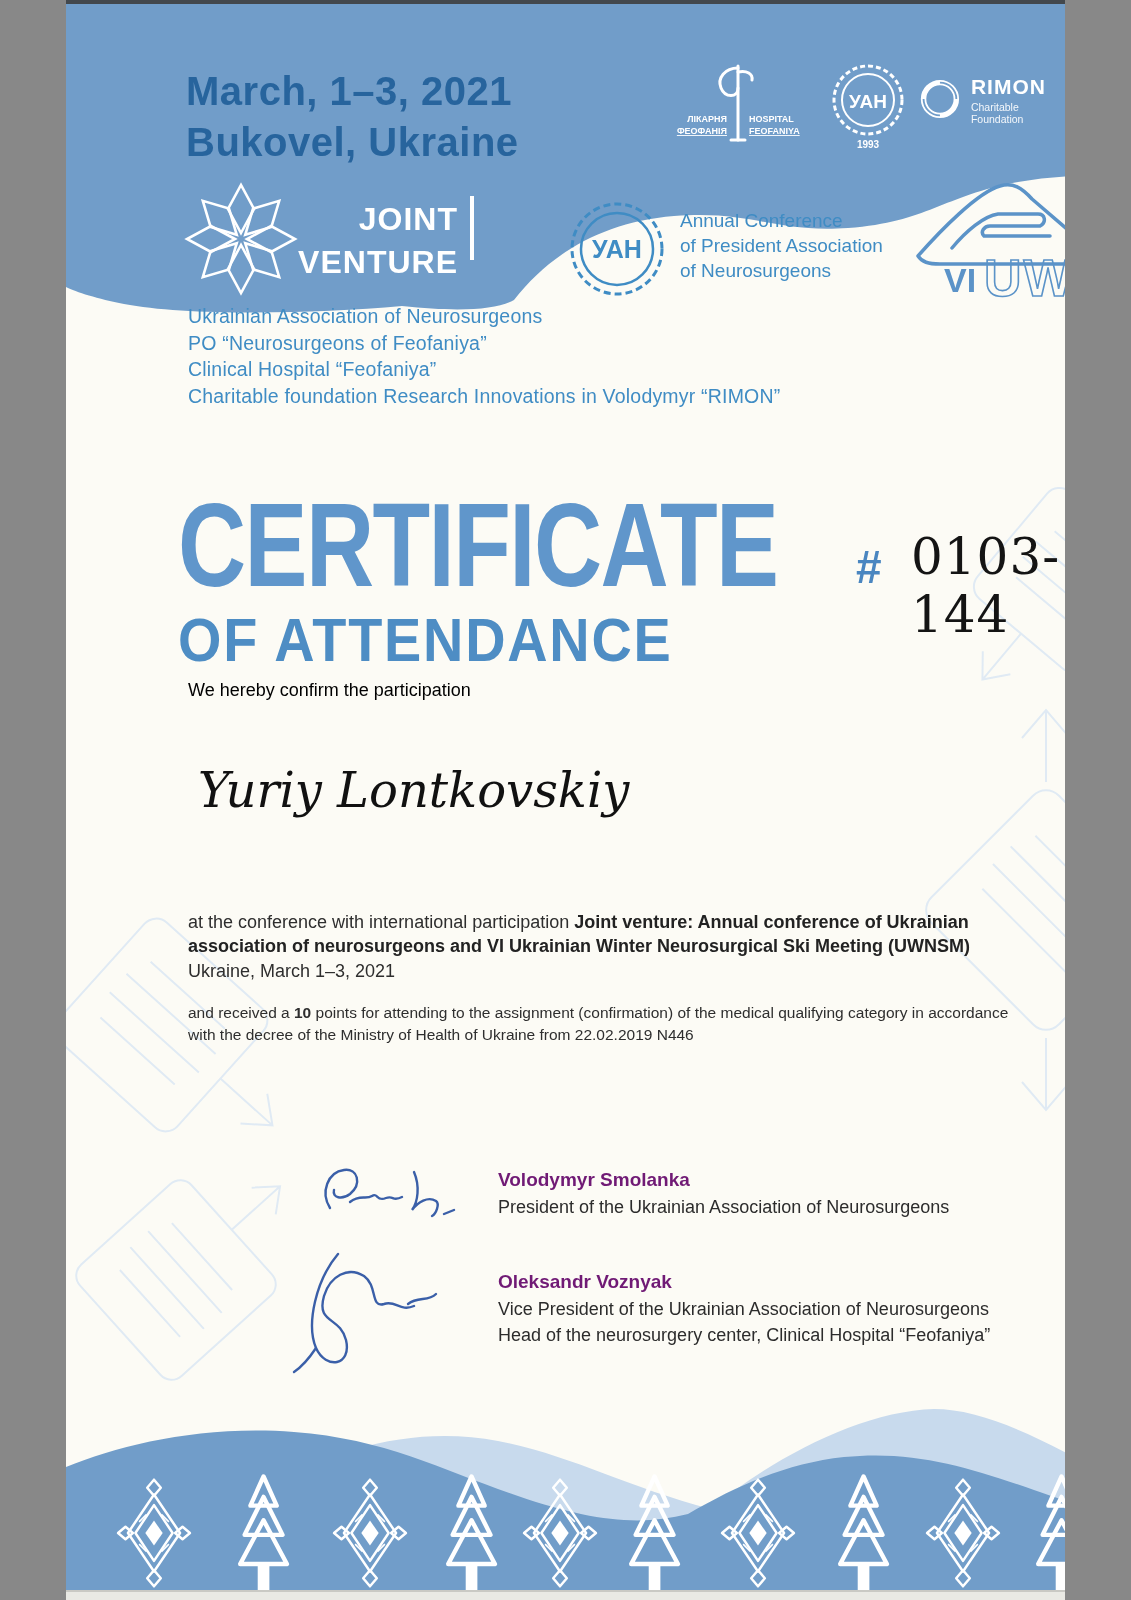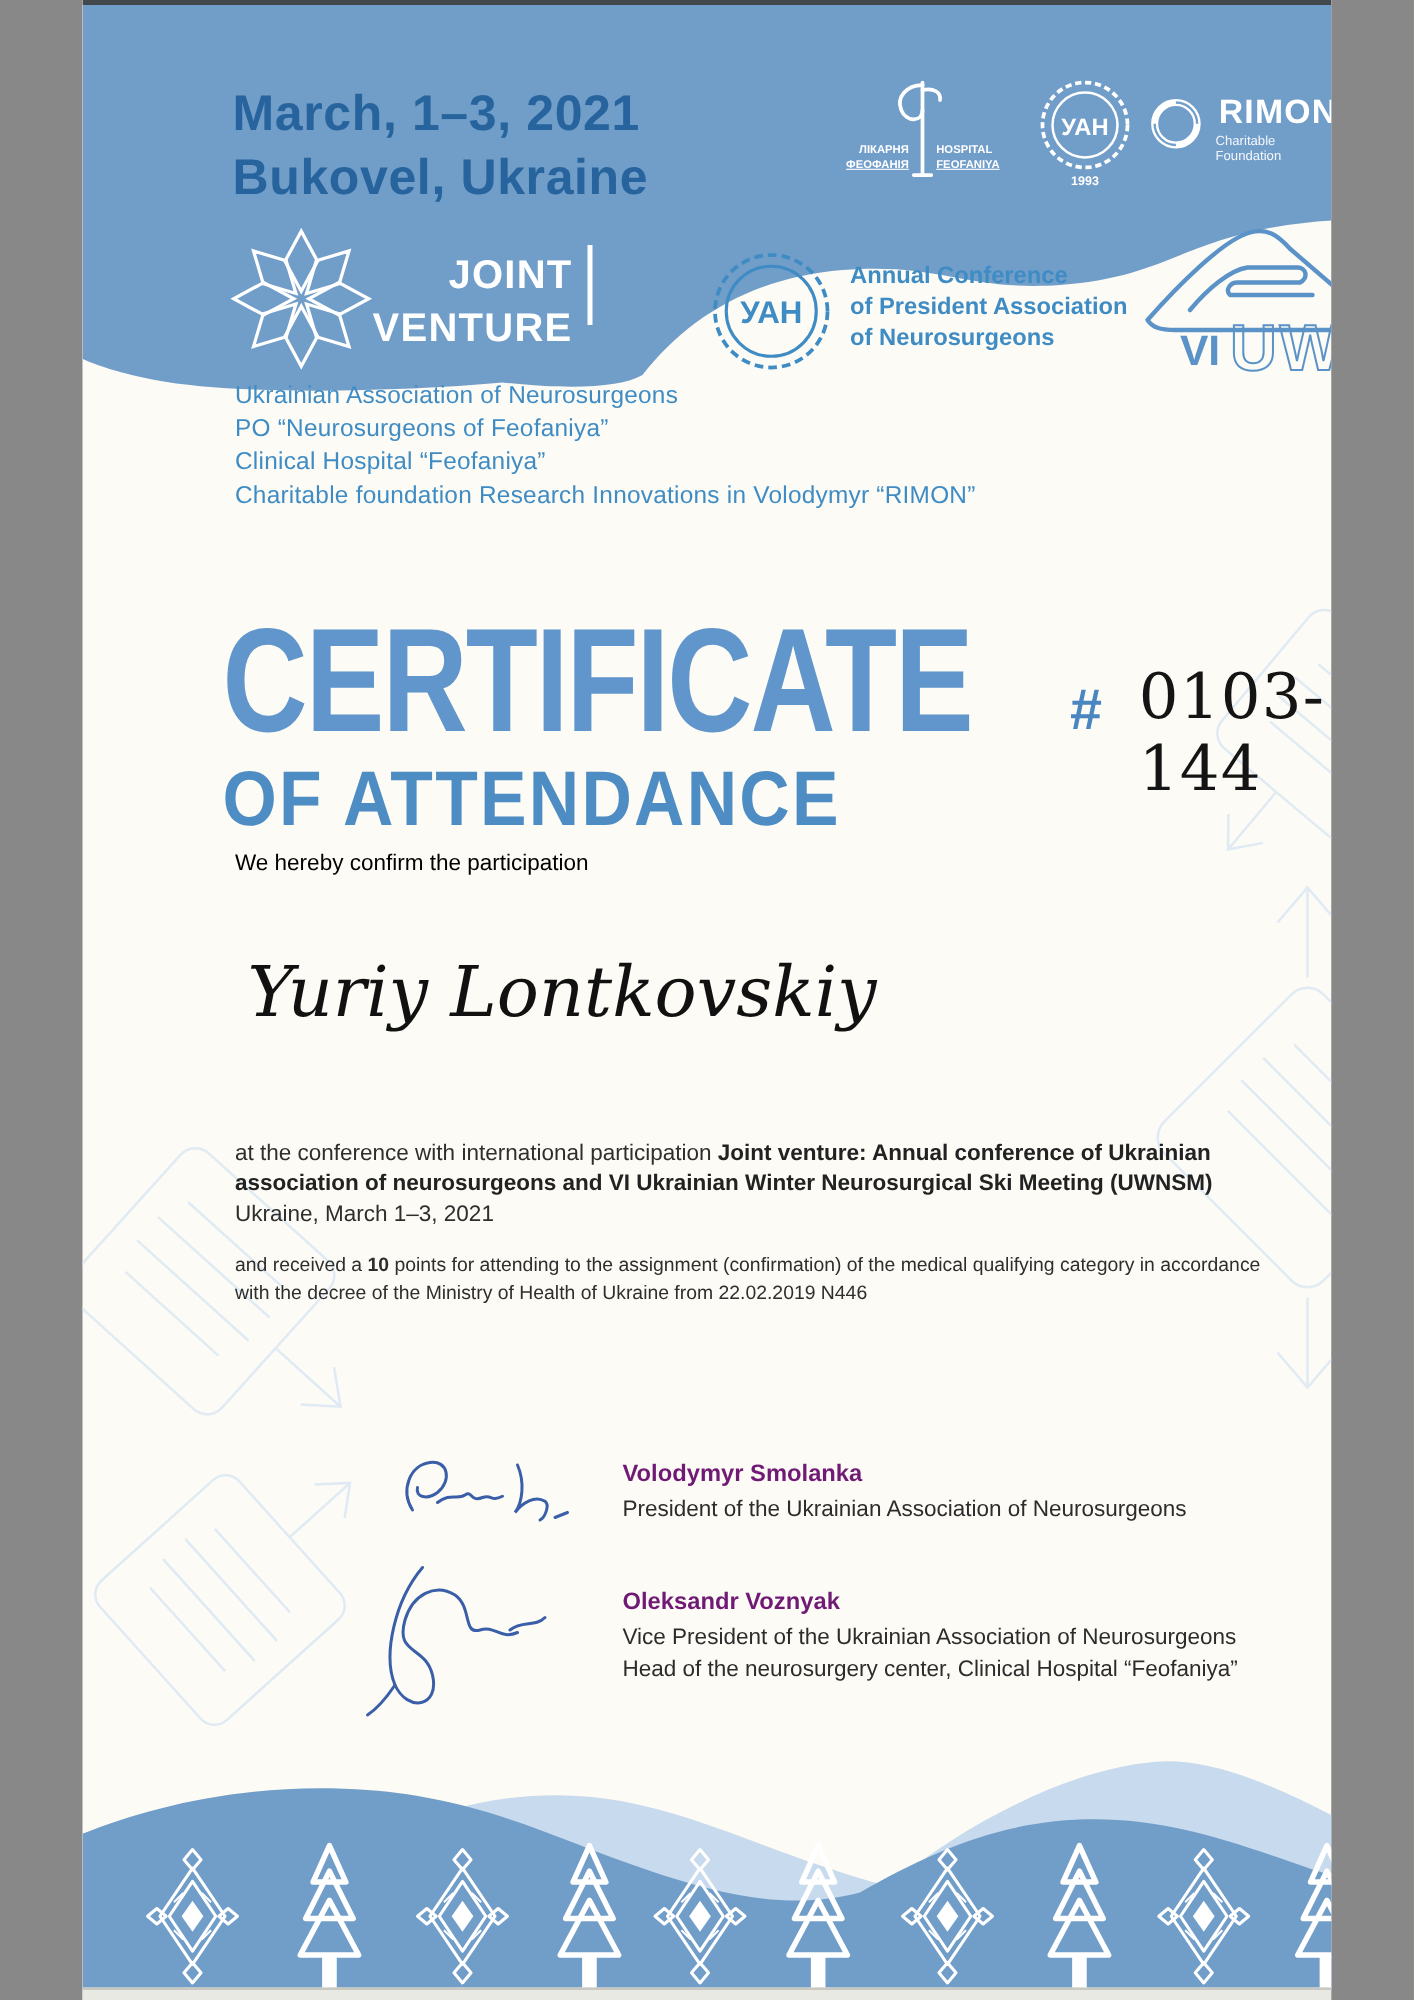--- a/index.html
+++ b/index.html
@@ -13,43 +13,43 @@
   .scan-top{top:0;left:0;width:100%;height:4px;background:#43484d;}
   .scan-bottom{bottom:0;left:0;width:100%;height:8px;background:#e9e9e4;border-top:2px solid #c9c9c4;}
   
   .header-svg{top:4px;left:0;}
   .date-block{top:66px;left:120px;color:#27649d;font-weight:bold;font-size:40px;line-height:1.28;letter-spacing:.5px;}
   .date-block span{display:block;}
   .logo-feo{top:58px;left:575px;}
   .logo-feo .lbl{fill:#fff;font-size:9px;font-weight:bold;font-family:"Liberation Sans",sans-serif;}
   .logo-uan-seal{top:60px;left:762px;}
   .logo-rimon{top:76px;left:853px;display:flex;align-items:flex-start;gap:10px;color:#fff;}
-  .rimon-txt .nm{font-size:27px;font-weight:bold;letter-spacing:1px;line-height:1;text-align:right;}
+  .rimon-txt .nm{font-size:21px;font-weight:bold;letter-spacing:1px;line-height:1;}
   .rimon-txt .sub{font-size:10.5px;margin-top:4px;opacity:.92;}
   .snowflake{top:180px;left:116px;}
   .jv-block{top:198px;left:232px;width:160px;text-align:right;color:#fff;font-weight:bold;font-size:32px;line-height:1.35;letter-spacing:1px;}
   .jv-block span{display:block;}
   .jv-bar{top:196px;left:404px;width:0;height:64px;border-left:4px solid #fff;}
   
   .badge-seal{top:198px;left:500px;}
-  .badge-text{top:208px;left:614px;color:#3f8cc4;font-weight:bold;font-size:19px;line-height:1.32;}
+  .badge-text{top:208px;left:614px;color:#3f8cc4;font-weight:normal;font-size:19px;line-height:1.32;}
   .badge-text span{display:block;}
   .uwnsm{top:176px;left:834px;width:296px;height:130px;}
   .uwnsm-sub{position:absolute;left:252px;top:66px;color:#3f8cc4;font-weight:bold;font-size:8.5px;line-height:1.3;}
   .uwnsm-sub span{display:block;}
   
   .org-list{top:303px;left:122px;color:#3f8cc4;font-size:19.5px;line-height:26.5px;letter-spacing:.2px;}
   .org-list div{white-space:nowrap;}
   
   .cert-title{top:486px;left:112px;font-size:118px;font-weight:bold;color:#6096cb;line-height:1;letter-spacing:-2px;transform:scaleX(.80);transform-origin:left top;white-space:nowrap;}
   .cert-hash{top:540px;left:790px;font-size:46px;font-weight:bold;color:#4a86c0;}
   .cert-number{top:528px;left:845px;font-family:"DejaVu Serif",serif;font-size:50px;color:#141414;letter-spacing:1px;}
   .cert-subtitle{top:604px;left:112px;font-size:62px;font-weight:bold;color:#4e8dc4;letter-spacing:2px;transform:scaleX(.9);transform-origin:left top;white-space:nowrap;}
   .confirm-line{top:680px;left:122px;font-size:18px;color:#000000;}
-  .participant{top:762px;left:132px;font-family:"DejaVu Serif",serif;font-style:italic;font-size:56px;color:#111;white-space:nowrap;}
+  .participant{top:762px;left:132px;font-family:"DejaVu Serif",serif;font-style:italic;font-size:48px;color:#111;white-space:nowrap;}
   
   .conf-par{top:910px;left:122px;width:880px;font-size:18px;color:#2e2e2e;line-height:1.35;}
   .conf-par b{color:#222;}
   .conf-loc{display:block;}
   .points-par{top:1002px;left:122px;width:848px;font-size:15.5px;color:#2e2e2e;line-height:1.42;}
   
   .sig1-svg{top:1156px;left:250px;}
   .sig2-svg{top:1246px;left:220px;}
   .sig-block{color:#2c2c2c;font-size:18px;line-height:1.45;}
   .sig-block .nm{font-weight:bold;font-size:19px;color:#701a75;}

